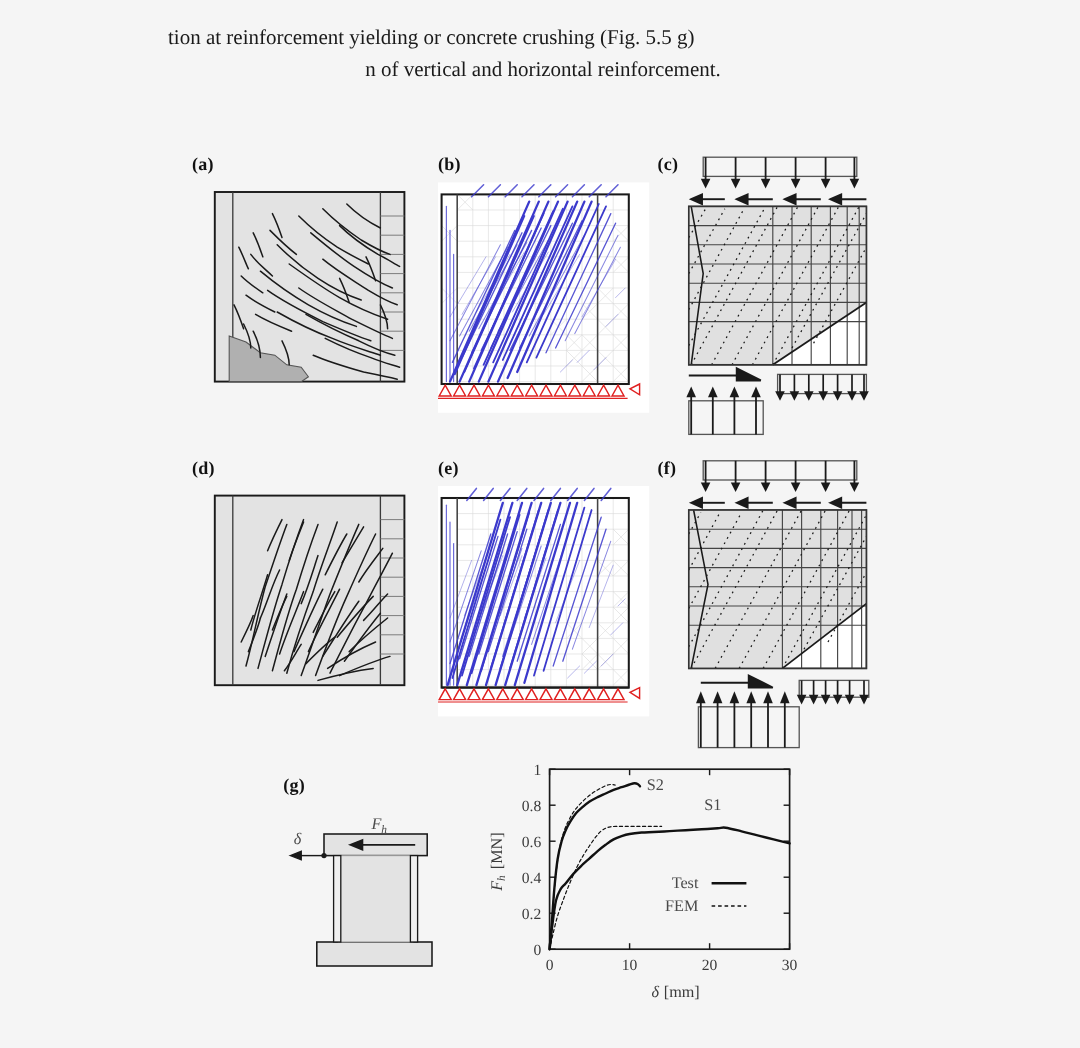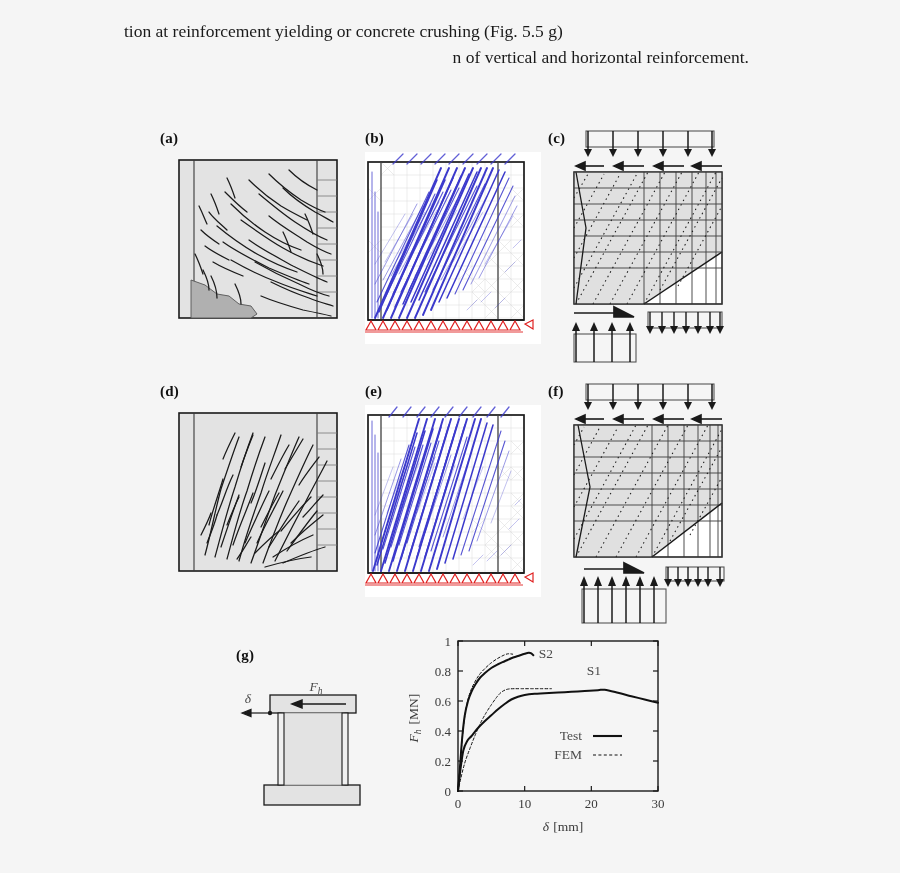--- a/index.html
+++ b/index.html
@@ -5,26 +5,26 @@
   html,body{margin:0;padding:0;}
   body{
     width:900px;height:873px;background:#f5f5f5;
     font-family:"Liberation Serif", serif;
     position:relative;overflow:hidden;
   }
   .abs{position:absolute;}
 
   
   #bodytext{
-    left:124px;top:22px;width:625px;
+    left:140px;top:22px;width:625px;
     font-family:"Liberation Serif", serif;
     font-size:17.5px;line-height:26px;color:#1a1a1a;
   }
   #bodytext p{margin:0;text-align:justify;}
-  #bodytext p:last-child{text-align:right;}
+  #bodytext p:last-child{text-align:center;}
   .clipline{
     display:block;height:22px;overflow:hidden;
     position:relative;
   }
   .clipline span{position:relative;top:-4px;display:block;}
 
   
   .plabel{
     font-family:"Liberation Serif", serif;
     font-size:15px;font-weight:bold;color:#111;

